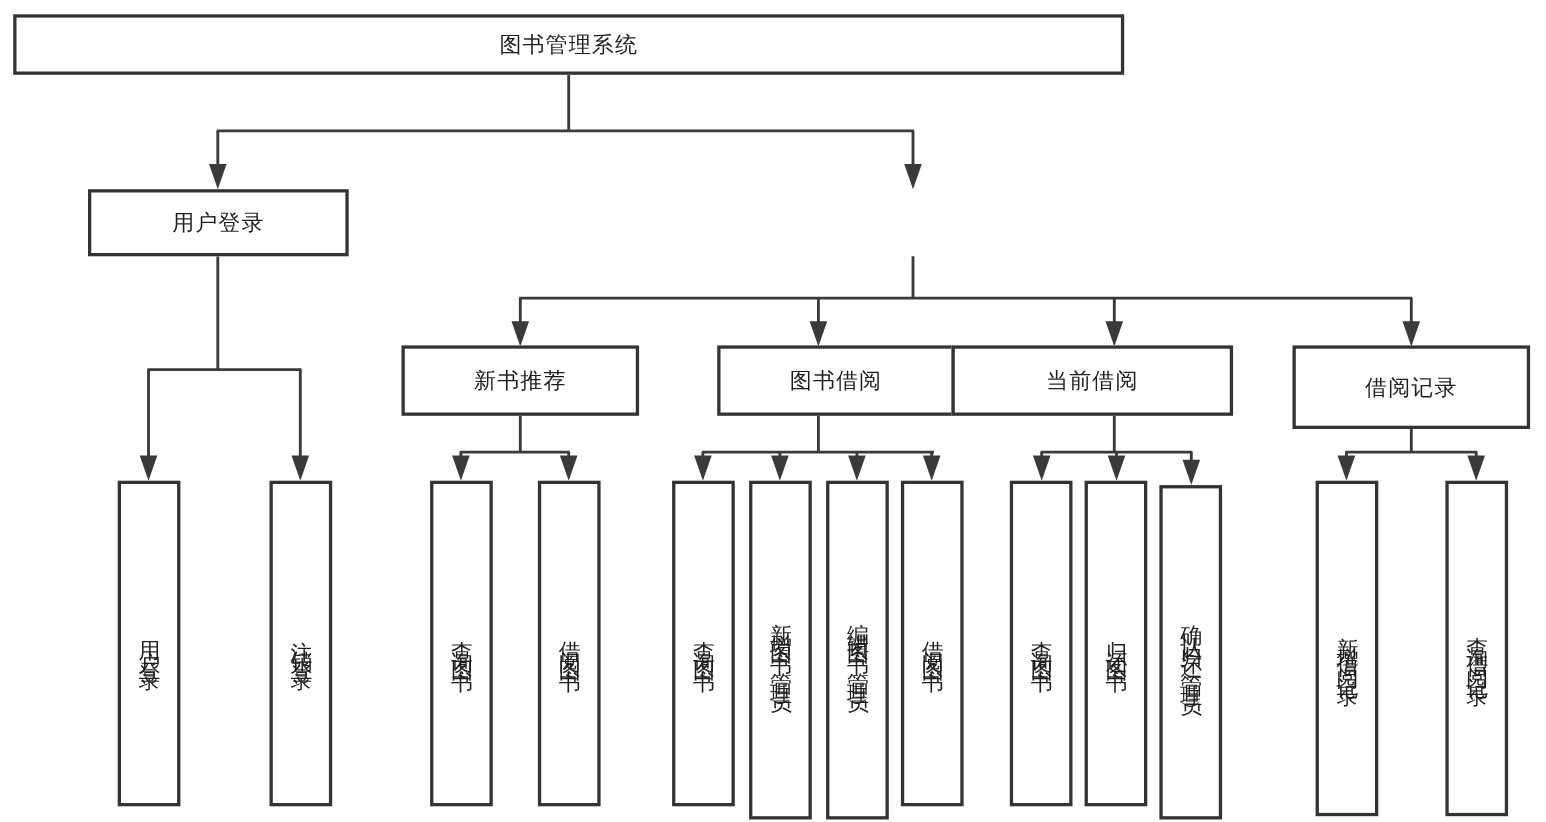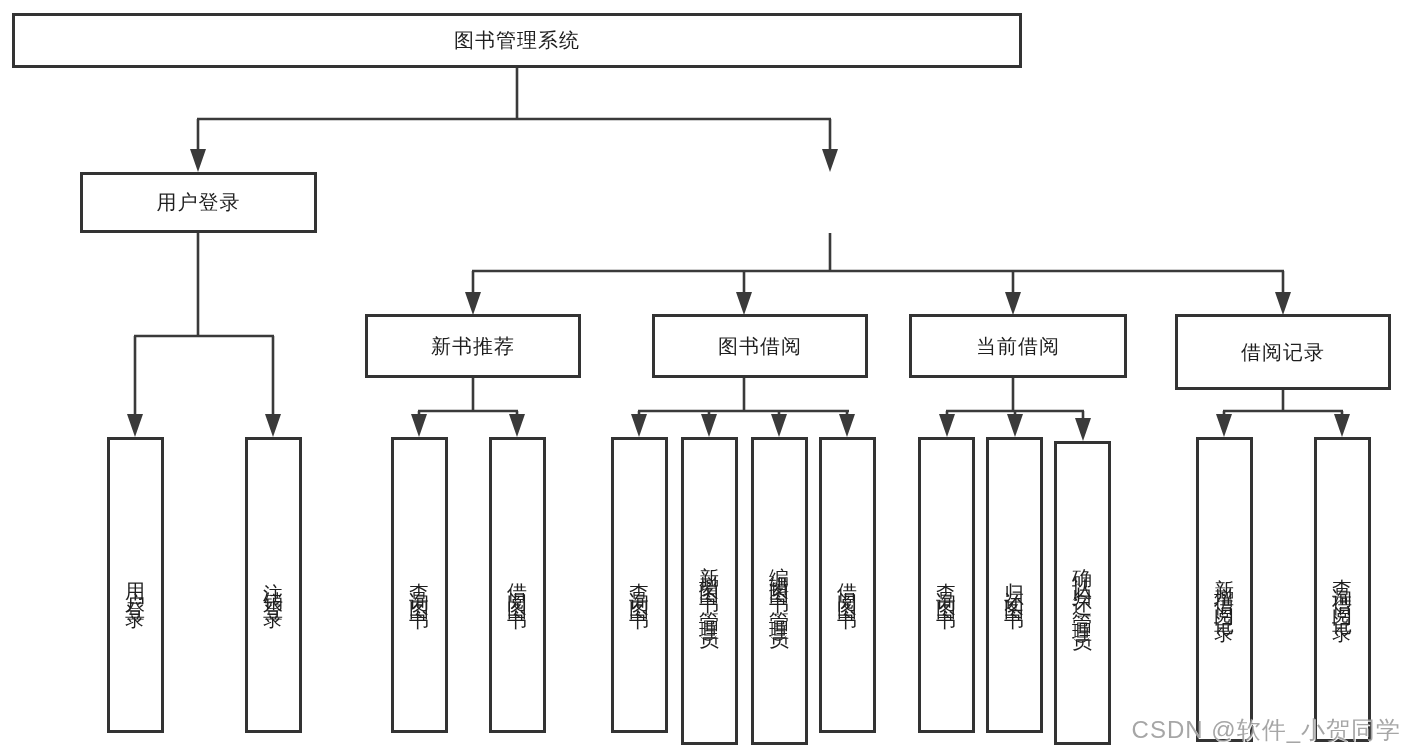--- a/index.html
+++ b/index.html
@@ -139,21 +139,21 @@
   <div class="node hnode" style="left:80px; top:172px; width:237px; height:61px;">
     <span>用户登录</span>
   </div>
 
   <div class="node hnode" style="left:365px; top:314px; width:216px; height:64px;">
     <span>新书推荐</span>
   </div>
   <div class="node hnode" style="left:636px; top:314px; width:216px; height:64px;margin-left:16px;">
     <span>图书借阅</span>
   </div>
-  <div class="node hnode" style="left:909px; top:314px; width:218px; height:64px;">
+  <div class="node hnode" style="left:865px; top:314px; width:256px; height:64px;">
     <span>当前借阅</span>
   </div>
   <div class="node hnode" style="left:1175px; top:314px; width:216px; height:76px;">
     <span>借阅记录</span>
   </div>
 
   <div class="node vnode" style="left:107px; top:437px; width:57px; height:296px;">
     <span>用户登录</span>
   </div>
   <div class="node vnode" style="left:245px; top:437px; width:57px; height:296px;">
@@ -190,15 +190,14 @@
     <span>确认归还（管理员）</span>
   </div>
 
   <div class="node vnode" style="left:1196px; top:437px; width:57px; height:305px;">
     <span>新增借阅记录</span>
   </div>
   <div class="node vnode" style="left:1314px; top:437px; width:57px; height:305px;">
     <span>查询借阅记录</span>
   </div>
 
-  <div class="watermark">CSDN @软件_小贺同学</div>
 
 </div>
 
 </body></html>

